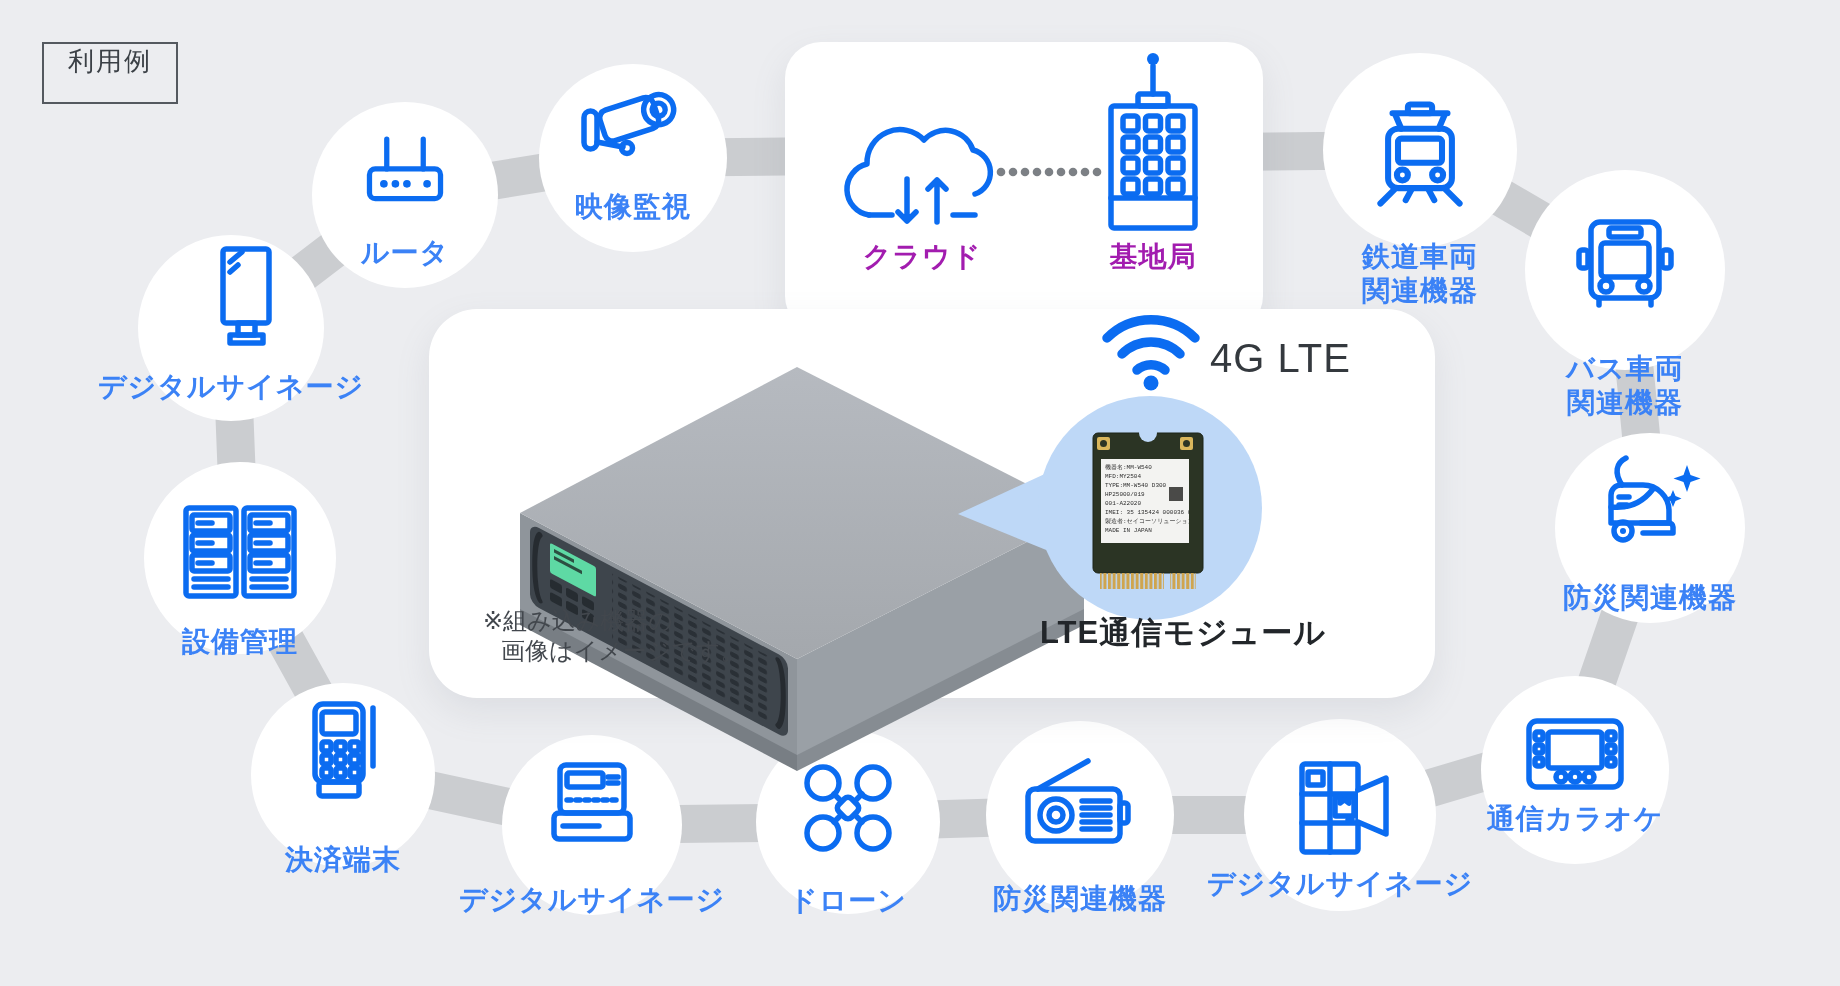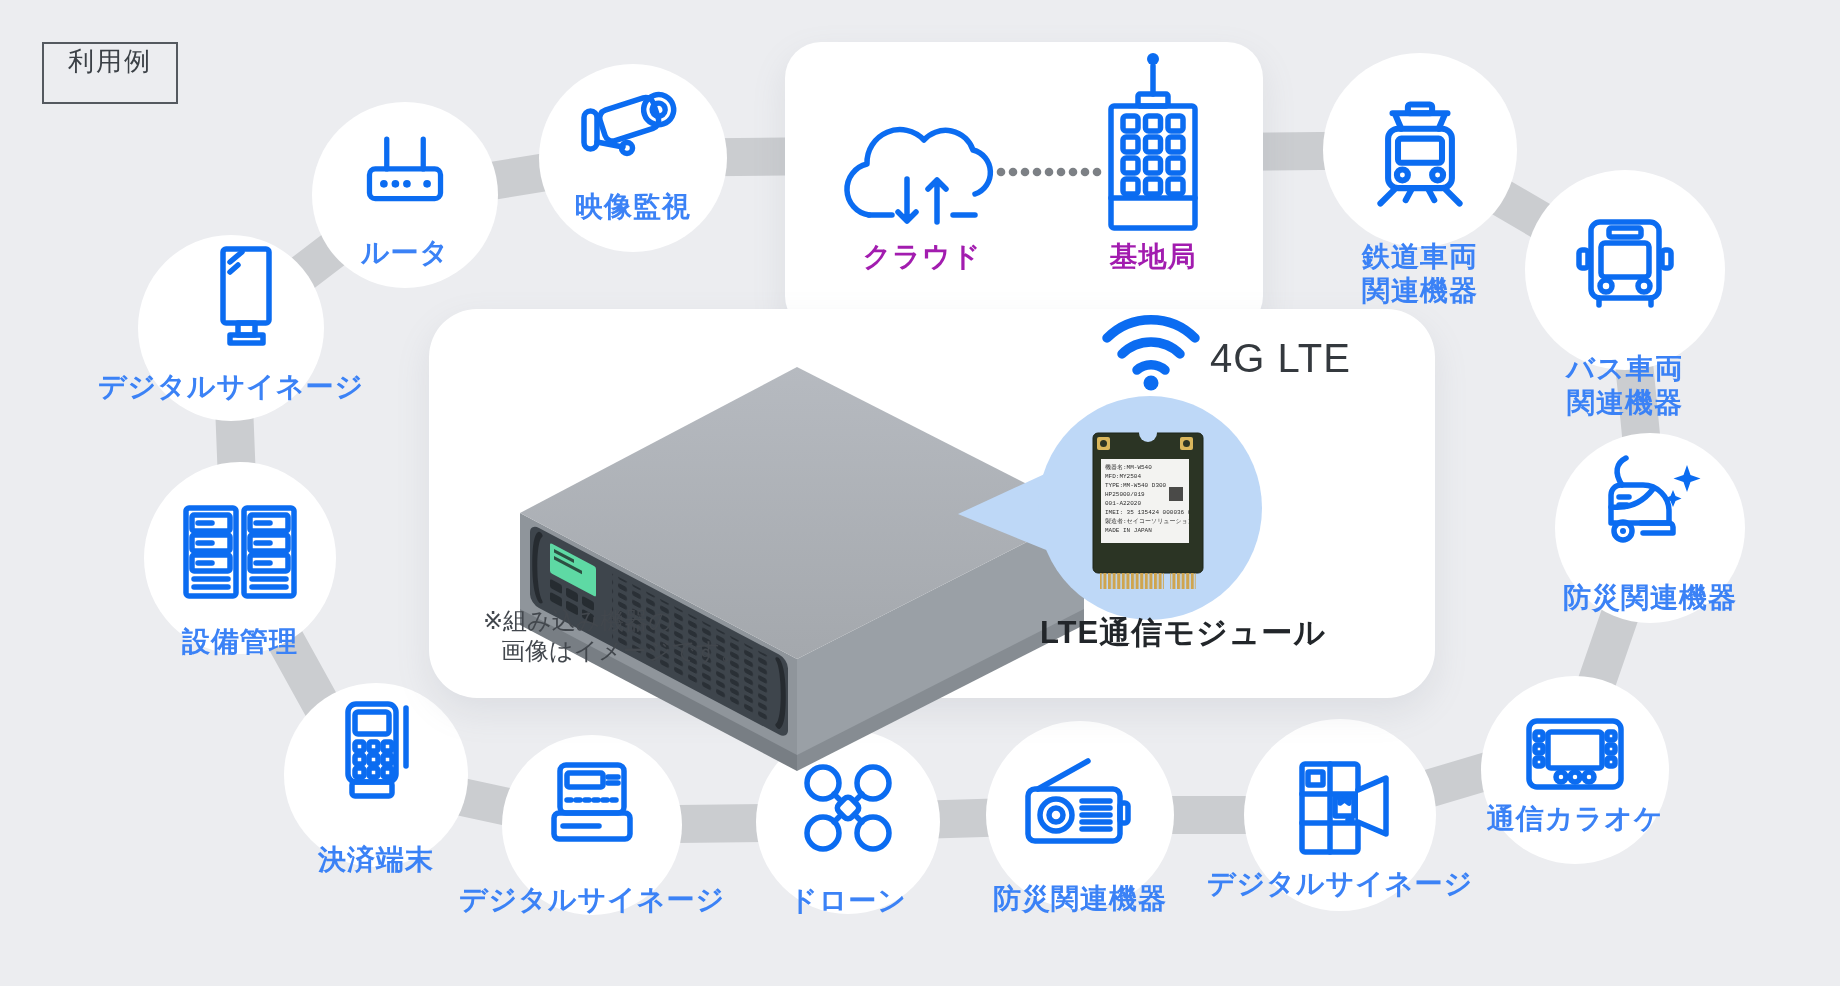--- a/index.html
+++ b/index.html
@@ -250,21 +250,21 @@
           <path d="M64,18 h10 M64,24 h10"></path>
           <path stroke-dasharray="4 5" d="M23,41 h50"></path>
           <rect x="10" y="54" width="76" height="26" rx="5"></rect>
           <path d="M19,67 h36"></path>
         </g>
       </svg>
     </div>
     <div class="lbl" style="top:148px;">デジタルサイネージ</div>
   </div>
 
-  <div class="node" style="left:284px;top:683px;width:184px;height:184px;">
+  <div class="node" style="left:251px;top:683px;width:184px;height:184px;">
     <div class="icon" style="top:17px;">
       <svg width="84" height="104" viewBox="0 0 84 104">
         <g class="stroke">
           <rect x="14" y="4" width="48" height="78" rx="8"></rect>
           <rect x="21" y="12" width="34" height="22" rx="3"></rect>
           <rect x="21" y="42" width="9" height="9" rx="2"></rect>
             <rect x="35" y="42" width="9" height="9" rx="2"></rect>
             <rect x="49" y="42" width="9" height="9" rx="2"></rect>
           <rect x="21" y="55" width="9" height="9" rx="2"></rect>
             <rect x="35" y="55" width="9" height="9" rx="2"></rect>

